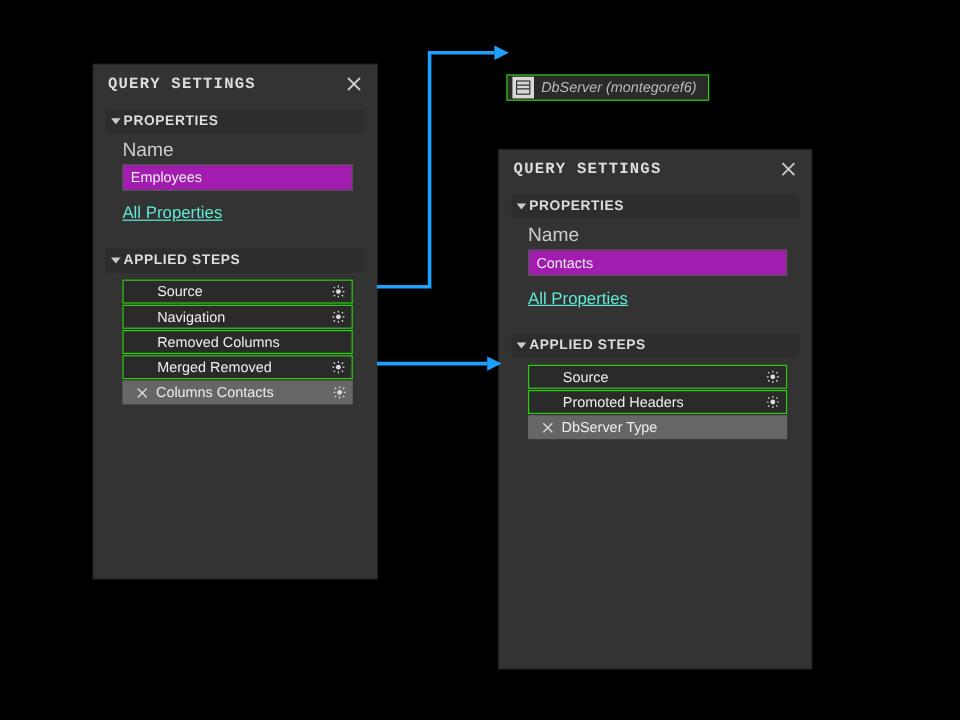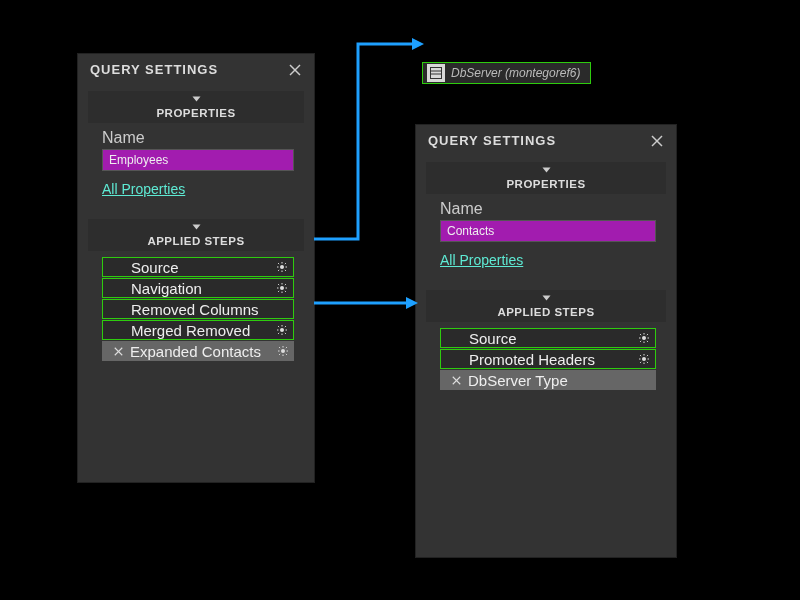--- a/index.html
+++ b/index.html
@@ -22,20 +22,21 @@
   }
   .panel-title {
     display: flex;
     align-items: center;
     justify-content: space-between;
     padding: 8px 12px;
     font-size: 13px;
     letter-spacing: 1px;
     color: #ddd;
     font-weight: 600;
+    font-family: Liberation Mono, monospace;
   }
   .close-x {
     width: 14px; height: 14px;
     display: inline-flex; align-items: center; justify-content: center;
     cursor: pointer;
   }
   .close-x svg { stroke: #ccc; }
   .section {
     padding: 6px 10px 10px 10px;
   }
@@ -43,21 +44,20 @@
     display: flex;
     align-items: center;
     gap: 4px;
     font-size: 11.5px;
     font-weight: 700;
     letter-spacing: 0.5px;
     color: #ddd;
     background: #2d2d2d;
     padding: 4px 6px;
     cursor: pointer;
-    flex-direction: column;
   }
   .disclosure {
     width: 0; height: 0;
     border-left: 5px solid #ccc;
     border-top: 4px solid transparent;
     border-bottom: 4px solid transparent;
     transform: rotate(90deg);
   }
   .field-label {
     margin: 6px 4px 2px 14px;
@@ -87,21 +87,21 @@
     width: calc(100% - 24px);
     display: flex;
     flex-direction: column;
   }
   .step {
     display: flex;
     align-items: center;
     gap: 6px;
     height: 20px;
     padding: 0 4px 0 10px;
-    font-size: 15px;
+    font-size: 12px;
     color: #eee;
     cursor: pointer;
   }
   .step.boxed {
     border: 1px solid #2ecc0e;
     margin-bottom: 1px;
     background: #2a2a2a;
   }
   .step.selected {
     background: #666;
@@ -216,21 +216,21 @@
             </svg>
           </span>
         </div>
         <div class="step selected">
           <span class="del">
             <svg width="9" height="9" viewBox="0 0 12 12">
               <line x1="1" y1="1" x2="11" y2="11" stroke-width="1.5"></line>
               <line x1="11" y1="1" x2="1" y2="11" stroke-width="1.5"></line>
             </svg>
           </span>
-          <span class="label">Expanded Contacts</span>
+          <span class="label">Columns Contacts</span>
           <span class="gear">
             <svg width="12" height="12" viewBox="0 0 24 24">
               <path d="M12 8a4 4 0 100 8 4 4 0 000-8z" fill="#ddd" stroke="none"></path>
               <path d="M12 2v3M12 19v3M4.2 4.2l2.1 2.1M17.7 17.7l2.1 2.1M2 12h3M19 12h3M4.2 19.8l2.1-2.1M17.7 6.3l2.1-2.1" stroke="#ddd" stroke-width="2"></path>
             </svg>
           </span>
         </div>
       </div>
   </div>
 </div>

